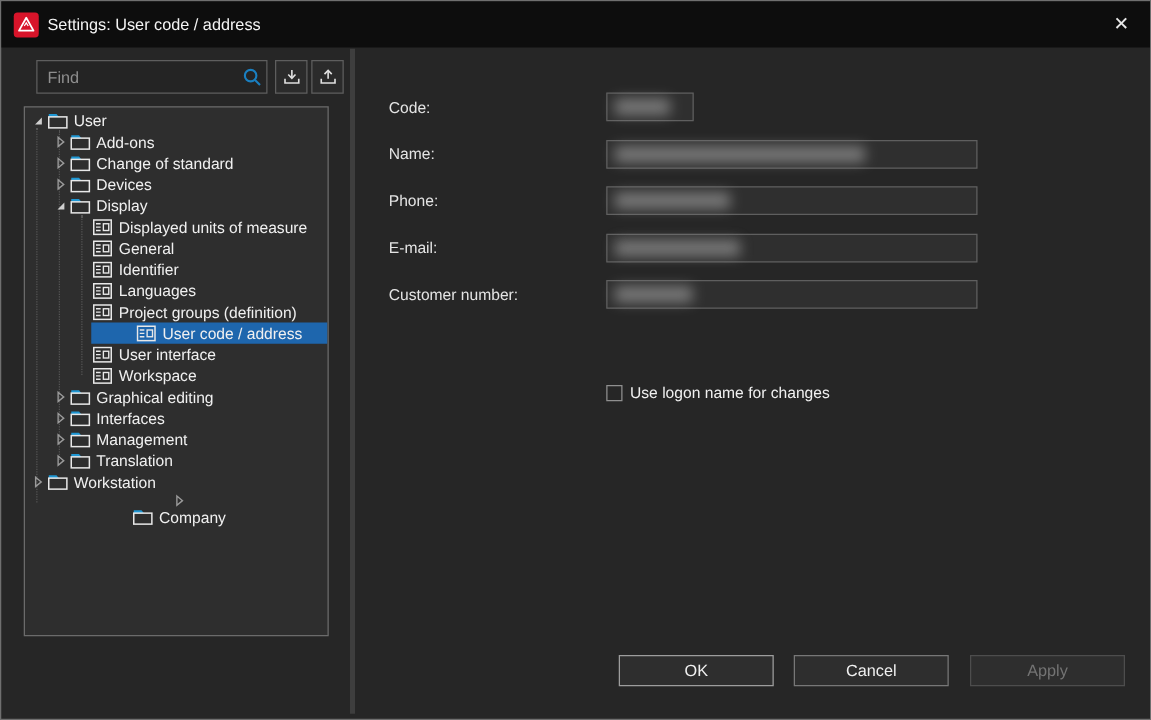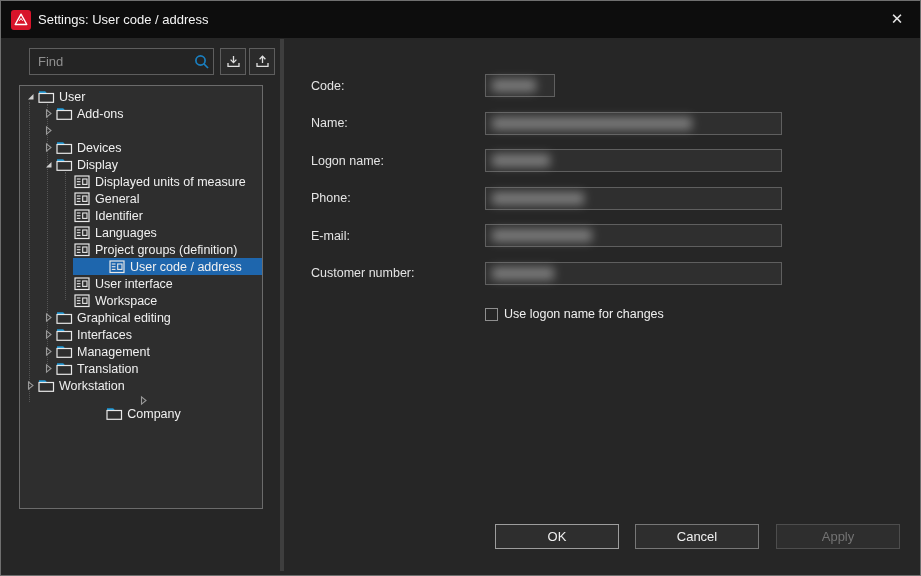--- a/index.html
+++ b/index.html
@@ -167,20 +167,29 @@
             </span>
             <span>Add-ons</span>
           </span>
         </div>
         <div class="tree-row" style="padding-left: 22px;">
           <span class="expander">
             <svg width="11" height="11" viewBox="0 0 11 11">
               <path d="M3.5 1.8 L8 5.5 L3.5 9.2 Z" fill="none" stroke="#9a9a9a" stroke-width="1.1"></path>
             </svg>
           </span>
+          <span class="row-content">
+            <span class="node-icon">
+              <svg width="17" height="14" viewBox="0 0 17 14">
+                <path d="M1 3.5 V1.2 H7.2 L9.2 3.5 Z" fill="#1e97d4"></path>
+                <rect x="1" y="3.5" width="14.5" height="8.8" fill="none" stroke="#e8e8e8" stroke-width="1.2"></rect>
+              </svg>
+            </span>
+            <span>Change of standard</span>
+          </span>
         </div>
         <div class="tree-row" style="padding-left: 22px;">
           <span class="expander">
             <svg width="11" height="11" viewBox="0 0 11 11">
               <path d="M3.5 1.8 L8 5.5 L3.5 9.2 Z" fill="none" stroke="#9a9a9a" stroke-width="1.1"></path>
             </svg>
           </span>
           <span class="row-content">
             <span class="node-icon">
               <svg width="17" height="14" viewBox="0 0 17 14">
@@ -438,26 +447,20 @@
           <div class="blur-blob" style="width: 44px;"></div>
         </div>
       </div>
       <div class="form-row">
         <span class="form-label">Name:</span>
         <div class="field">
           <div class="blur-blob" style="width: 200px;"></div>
         </div>
       </div>
       <div class="form-row">
-        <span class="form-label">Logon name:</span>
-        <div class="field">
-          <div class="blur-blob" style="width: 58px;"></div>
-        </div>
-      </div>
-      <div class="form-row">
         <span class="form-label">Phone:</span>
         <div class="field">
           <div class="blur-blob" style="width: 92px;"></div>
         </div>
       </div>
       <div class="form-row">
         <span class="form-label">E-mail:</span>
         <div class="field">
           <div class="blur-blob" style="width: 100px;"></div>
         </div>

